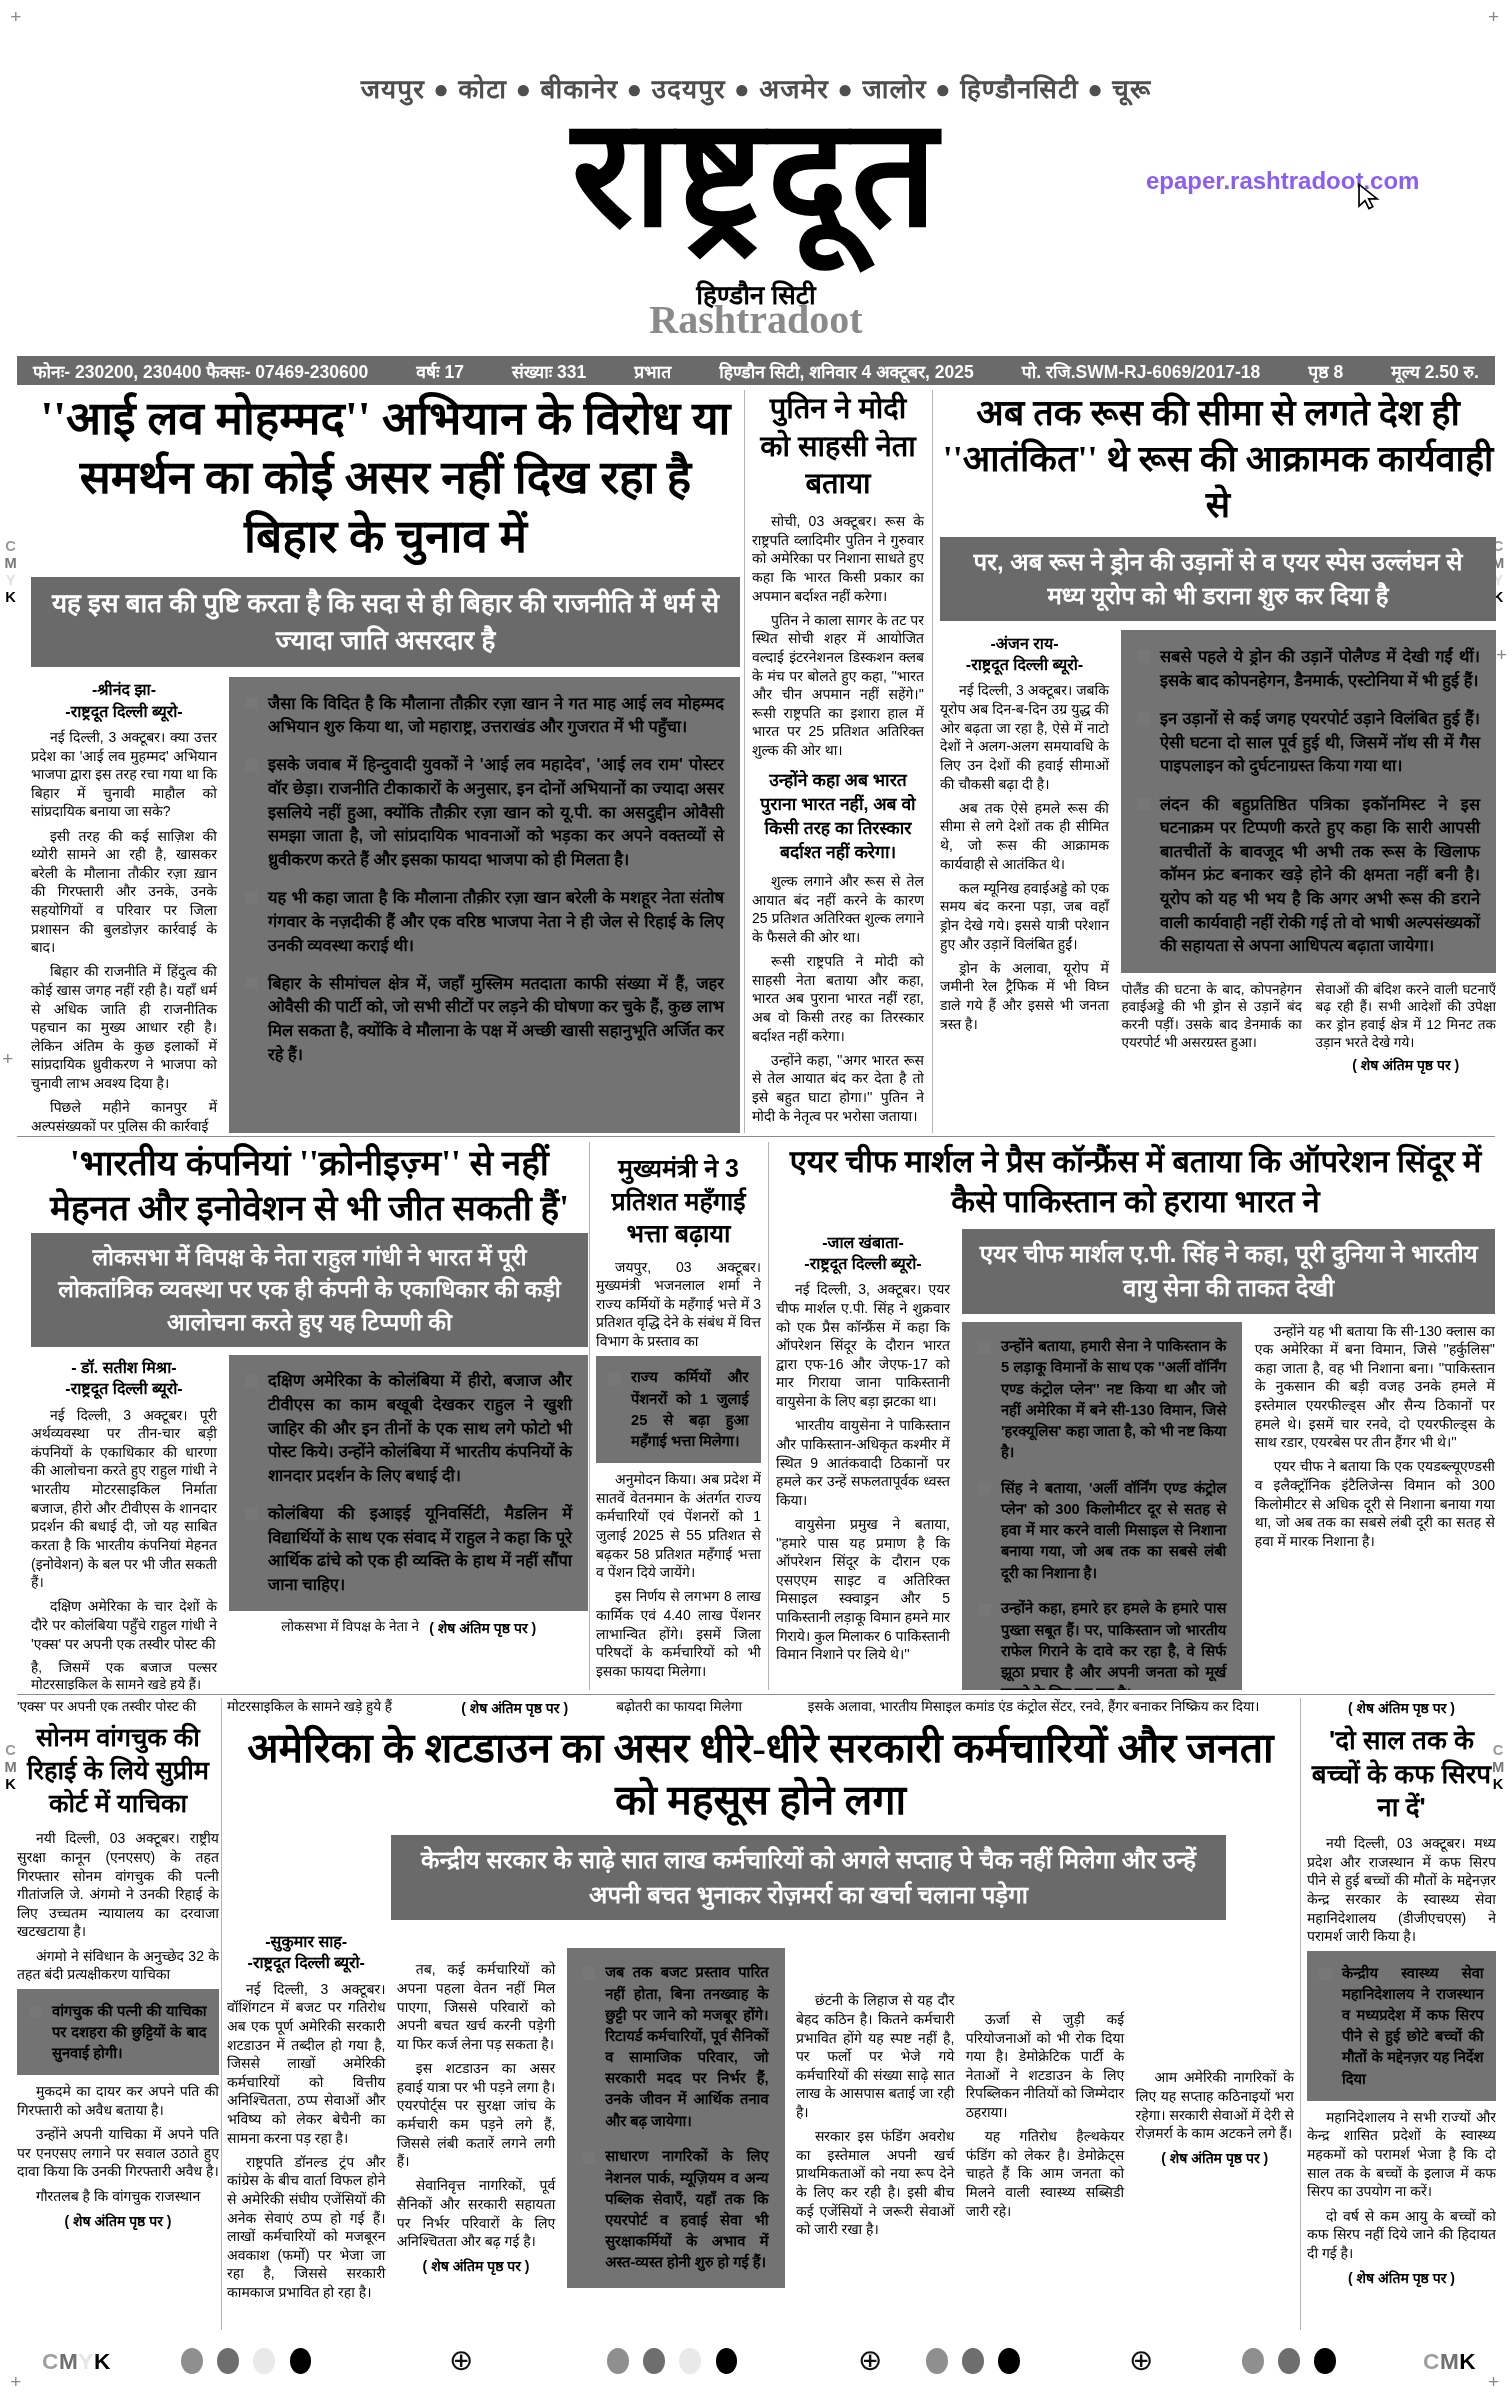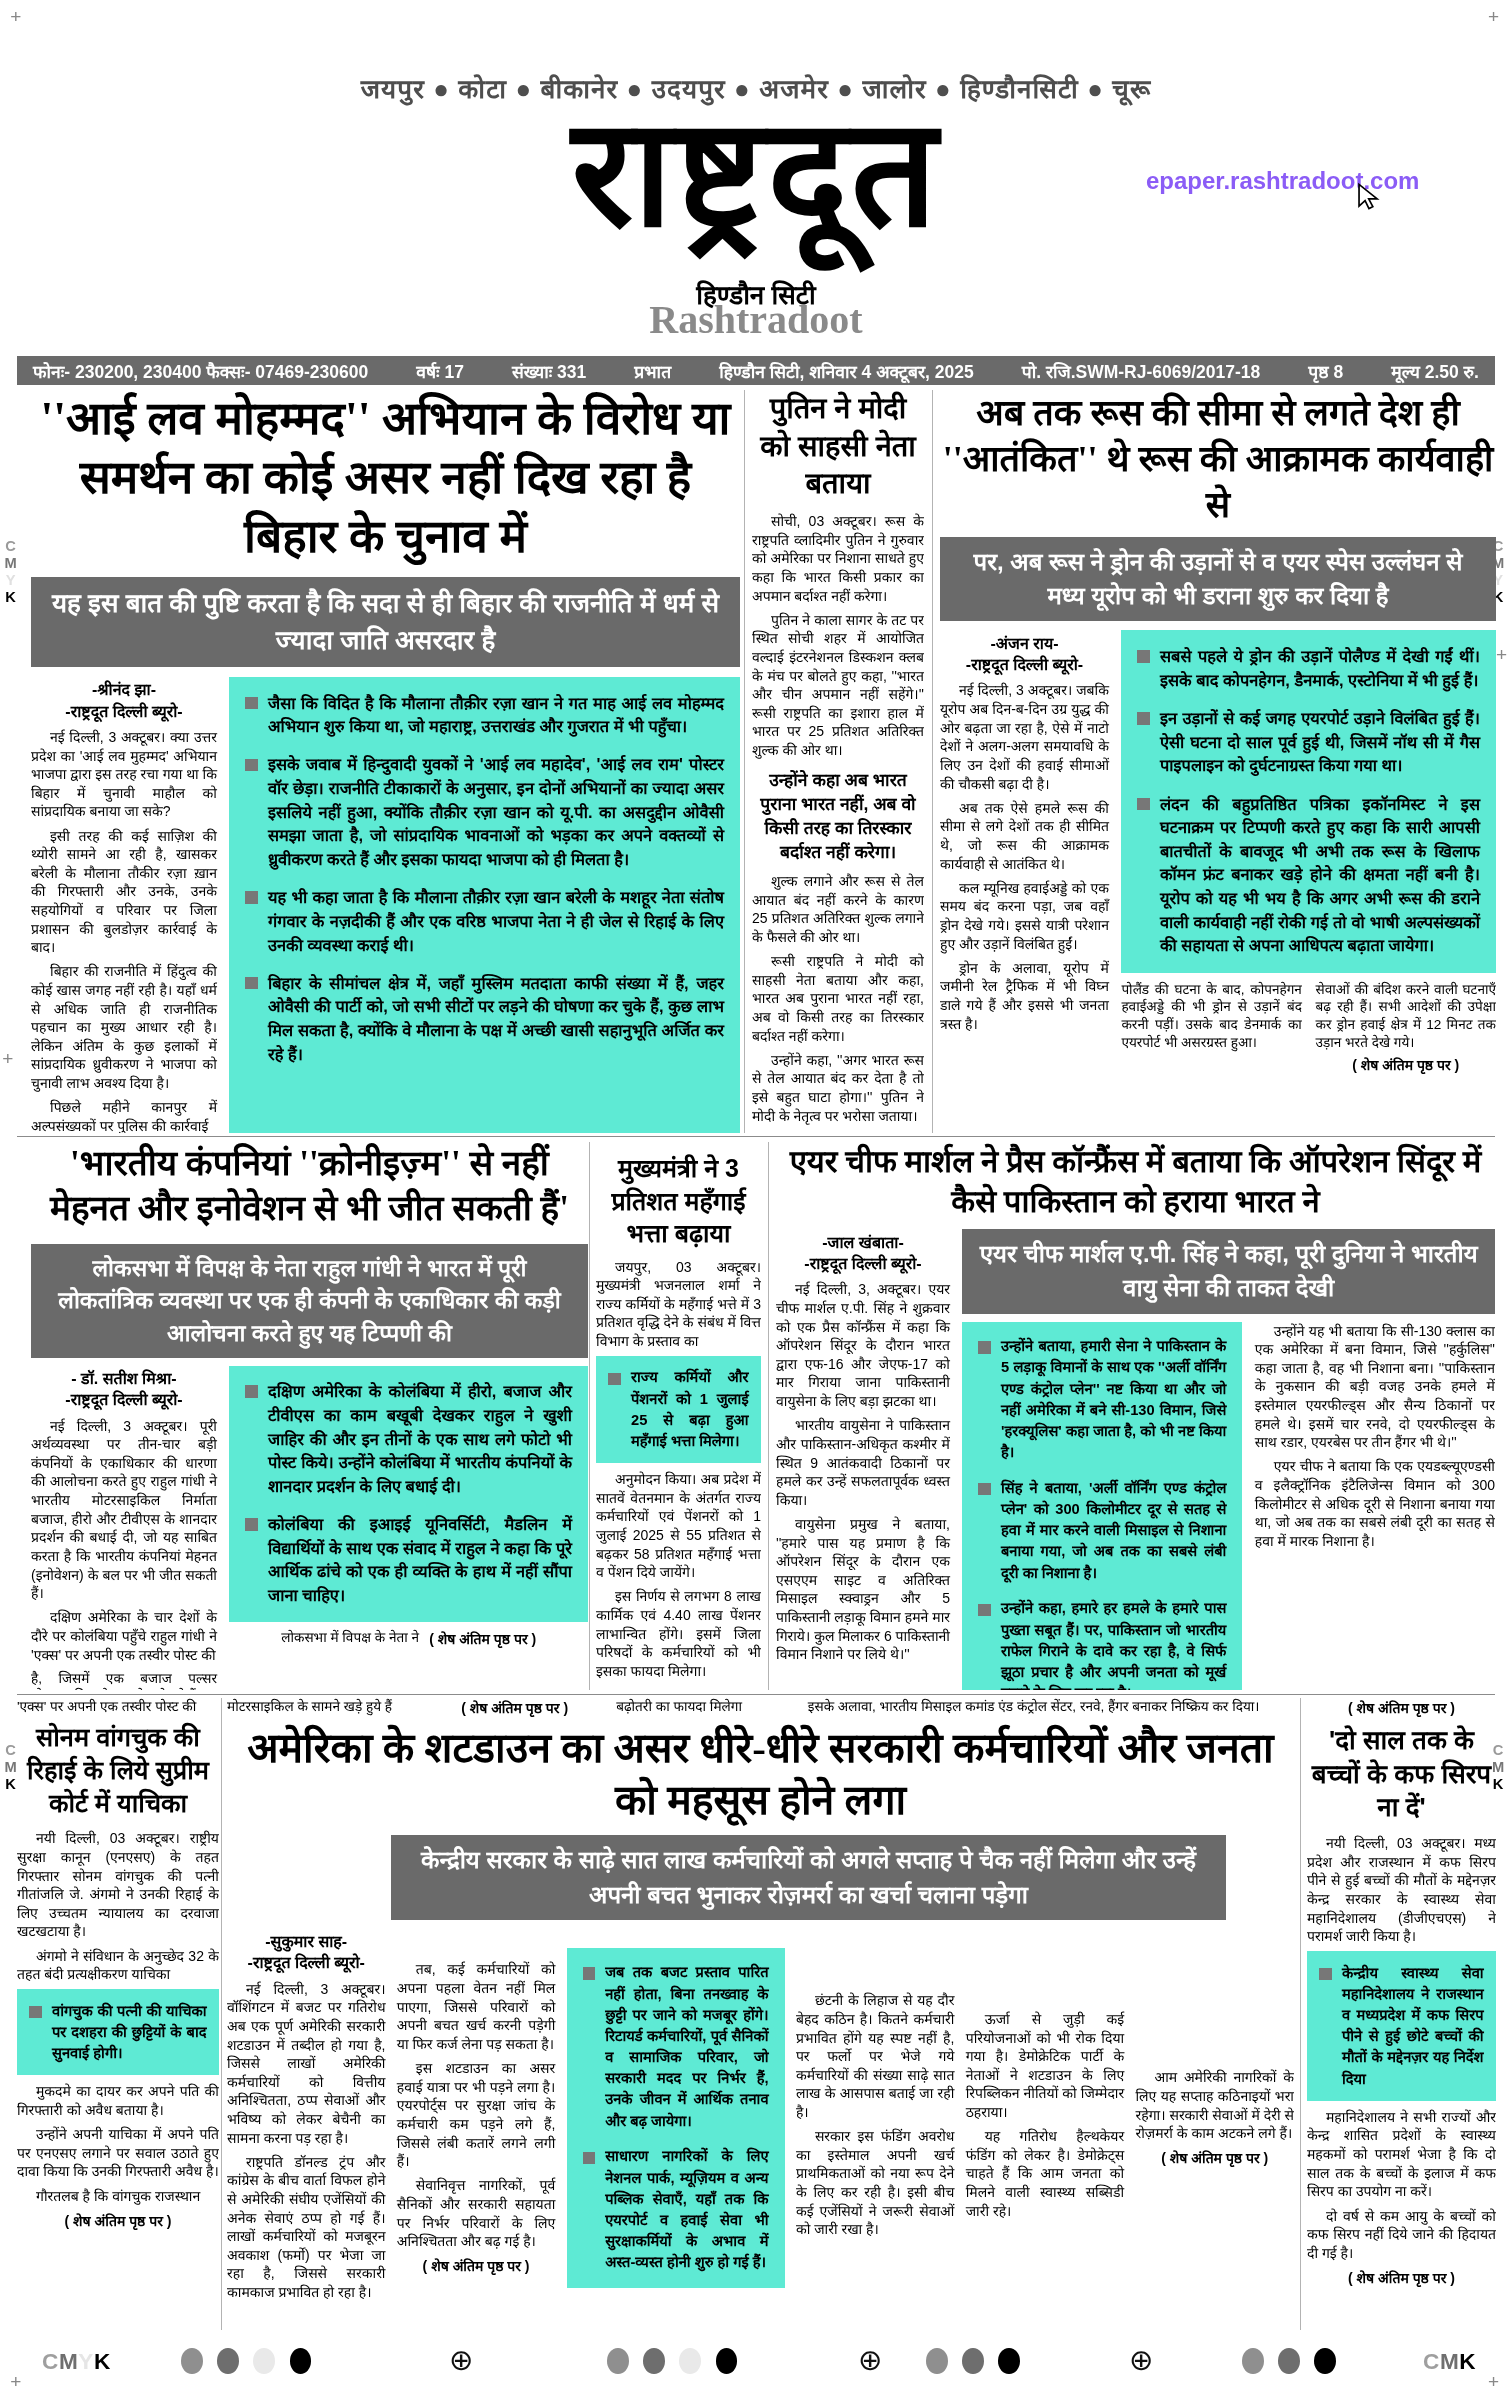--- a/index.html
+++ b/index.html
@@ -23,21 +23,21 @@
   .hs{font-weight:bold;text-align:center;margin:0;line-height:1.28;}
   .hb{font-weight:bold;text-align:center;margin:0;line-height:1.3;}
   .band{background:#6a6a6a;color:#fff;font-weight:bold;text-align:center;line-height:1.42;padding:8px 12.4px;}
   
   .bd{font-size:14px;line-height:1.33;text-align:justify;margin:0 0 5.6px 0;}
   .ind{text-indent:19px;}
   .byline{text-align:center;font-weight:bold;font-size:16px;line-height:1.35;margin:2.3px 0 5.6px 0;}
   .cont{font-weight:bold;font-size:14px;text-align:center;margin-top:3.4px;}
   .hl{font-weight:bold;font-size:17.5px;line-height:1.38;text-align:center;margin:8px 0;}
   
-  .bbox{background:#5eead4;padding:14.7px 16px;}
+  .bbox{background:#737373;padding:14.7px 16px;}
   .bi{display:flex;gap:10.2px;margin-bottom:14.7px;}
   .bi:last-child{margin-bottom:0;}
   .bsq{width:12.4px;height:12.4px;background:#777;flex:none;margin-top:5.1px;}
   .bt{font-size:16.4px;font-weight:600;line-height:1.44;text-align:justify;}
   .bt.small{font-size:14.7px;}
   
   .row{display:flex;gap:12.4px;}
   .colA{flex:none;}
   .grow{flex:1;min-width:0;}
   .vr{position:absolute;width:1.1px;background:#b3b3b3;}
@@ -201,21 +201,21 @@
             <div class="frag">सेवाओं की बंदिश करने वाली घटनाएँ बढ़ रही हैं। सभी आदेशों की उपेक्षा कर ड्रोन हवाई क्षेत्र में 12 मिनट तक उड़ान भरते देखे गये।</div>
             <div class="cont">( शेष अंतिम पृष्ठ पर )</div>
           </div>
         </div>
       </div>
     </div>
   </div>
 
   <div class="sec" style="left:31px;top:1142px;width:557px;height:548px;">
     <h1 class="hs serif" style="font-size:35px;">'भारतीय कंपनियां ''क्रोनीइज़्म'' से नहीं मेहनत और इनोवेशन से भी जीत सकती हैं'</h1>
-    <div class="band" style="font-size:23px;margin-top:12px;">लोकसभा में विपक्ष के नेता राहुल गांधी ने भारत में पूरी लोकतांत्रिक व्यवस्था पर एक ही कंपनी के एकाधिकार की कड़ी आलोचना करते हुए यह टिप्पणी की</div>
+    <div class="band" style="font-size:23px;margin-top:1px;">लोकसभा में विपक्ष के नेता राहुल गांधी ने भारत में पूरी लोकतांत्रिक व्यवस्था पर एक ही कंपनी के एकाधिकार की कड़ी आलोचना करते हुए यह टिप्पणी की</div>
     <div class="row" style="margin-top:8px;">
       <div class="colA" style="width:186px;">
         <div class="byline">- डॉ. सतीश मिश्रा-</div>
         <div class="byline" style="margin-top:-5.6px;">-राष्ट्रदूत दिल्ली ब्यूरो-</div>
         <p class="bd ind">नई दिल्ली, 3 अक्टूबर। पूरी अर्थव्यवस्था पर तीन-चार बड़ी कंपनियों के एकाधिकार की धारणा की आलोचना करते हुए राहुल गांधी ने भारतीय मोटरसाइकिल निर्माता बजाज, हीरो और टीवीएस के शानदार प्रदर्शन की बधाई दी, जो यह साबित करता है कि भारतीय कंपनियां मेहनत (इनोवेशन) के बल पर भी जीत सकती हैं।</p>
         <p class="bd ind">दक्षिण अमेरिका के चार देशों के दौरे पर कोलंबिया पहुँचे राहुल गांधी ने 'एक्स' पर अपनी एक तस्वीर पोस्ट की</p>
         <div class="frag">है, जिसमें एक बजाज पल्सर मोटरसाइकिल के सामने खड़े हुये हैं।</div>
       </div>
       <div class="grow">
         <div class="bbox">

